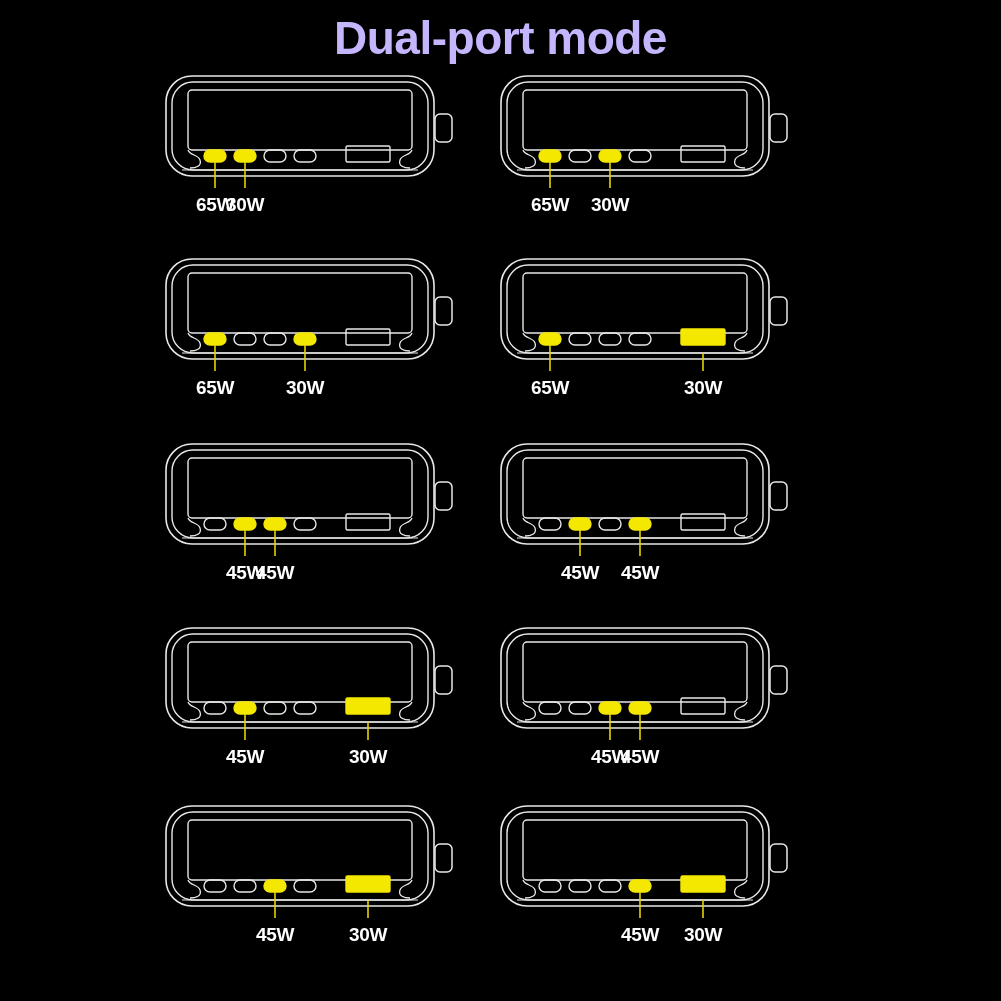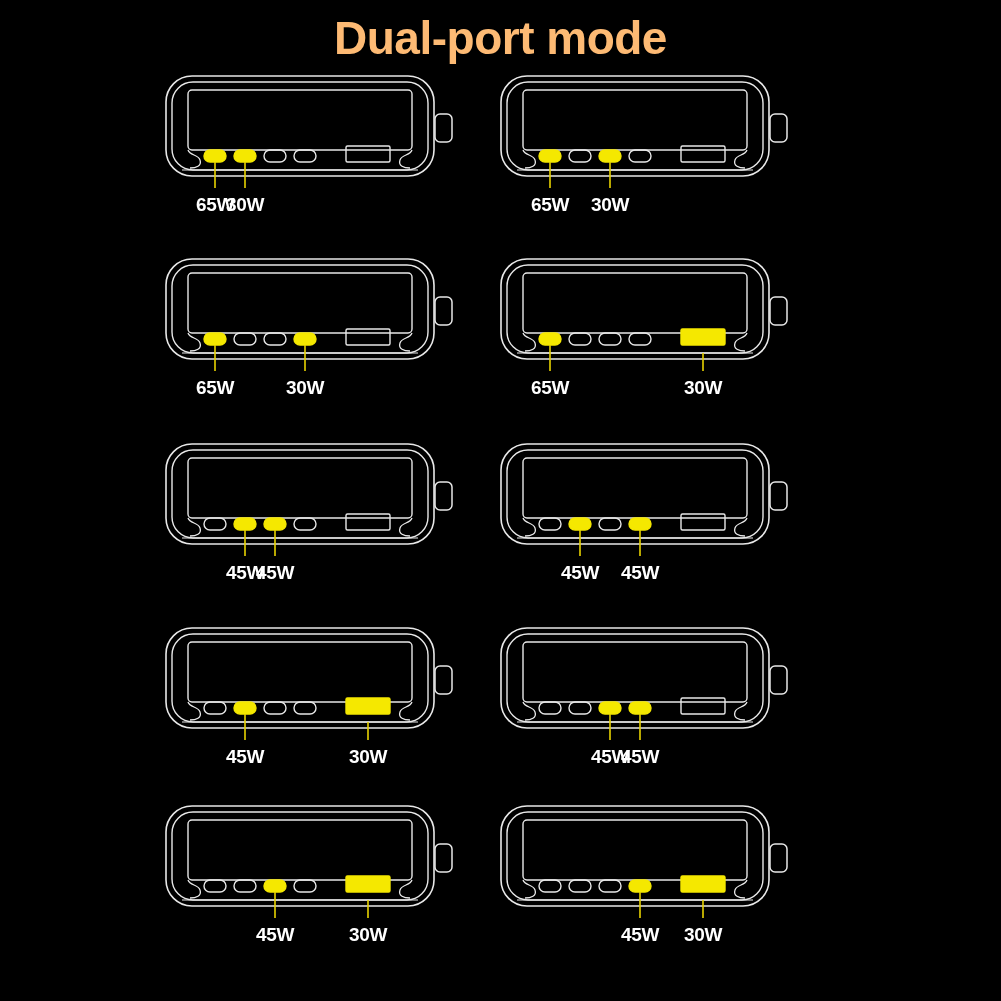--- a/index.html
+++ b/index.html
@@ -7,21 +7,21 @@
     width:1001px;height:1001px;
     background:#000000;
     font-family:"Liberation Sans", sans-serif;
     overflow:hidden;
     position:relative;
   }
   #page-title{
     position:absolute;
     top:14px; left:0; width:1001px;
     text-align:center;
-    color:#fdba74;
+    color:#c4b5fd;
     font-size:46px;
     font-weight:bold;
     letter-spacing:-0.5px;
     line-height:1.05;
   }
   #grid{
     position:absolute;
     top:70px; left:0;
     width:1001px; height:915px;
   }

